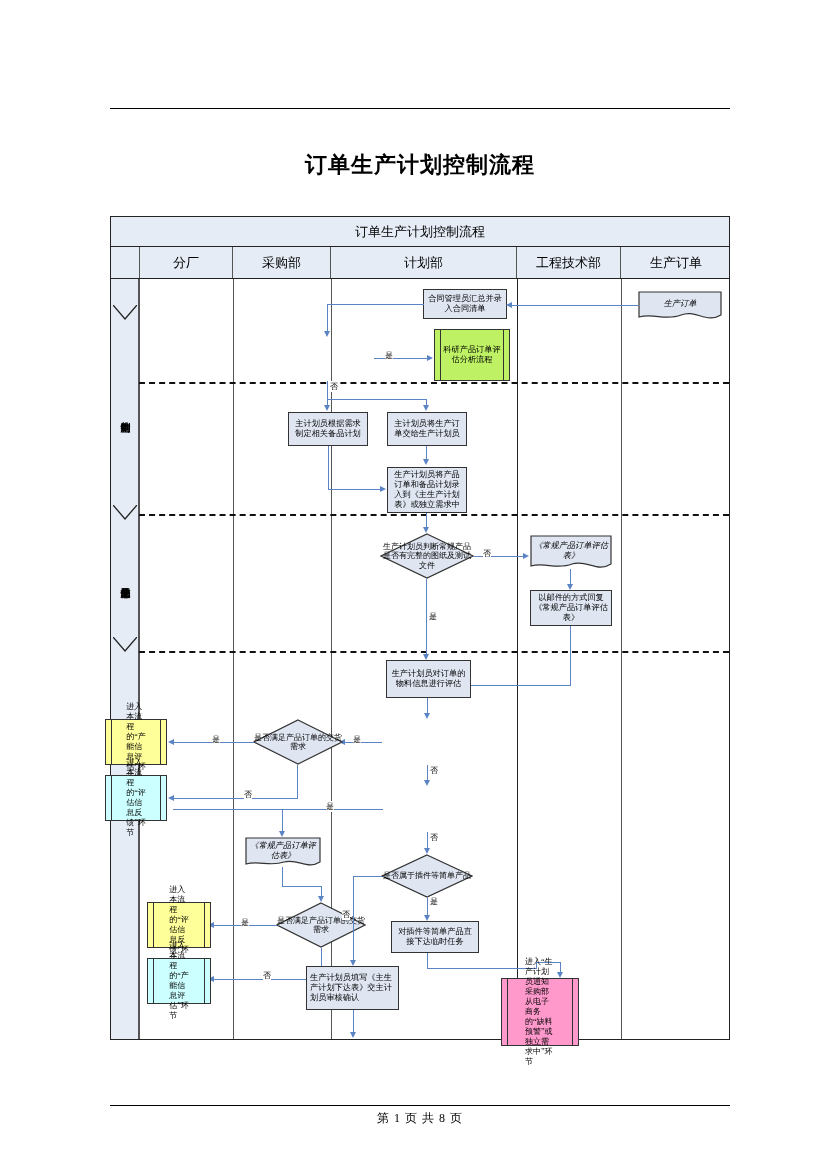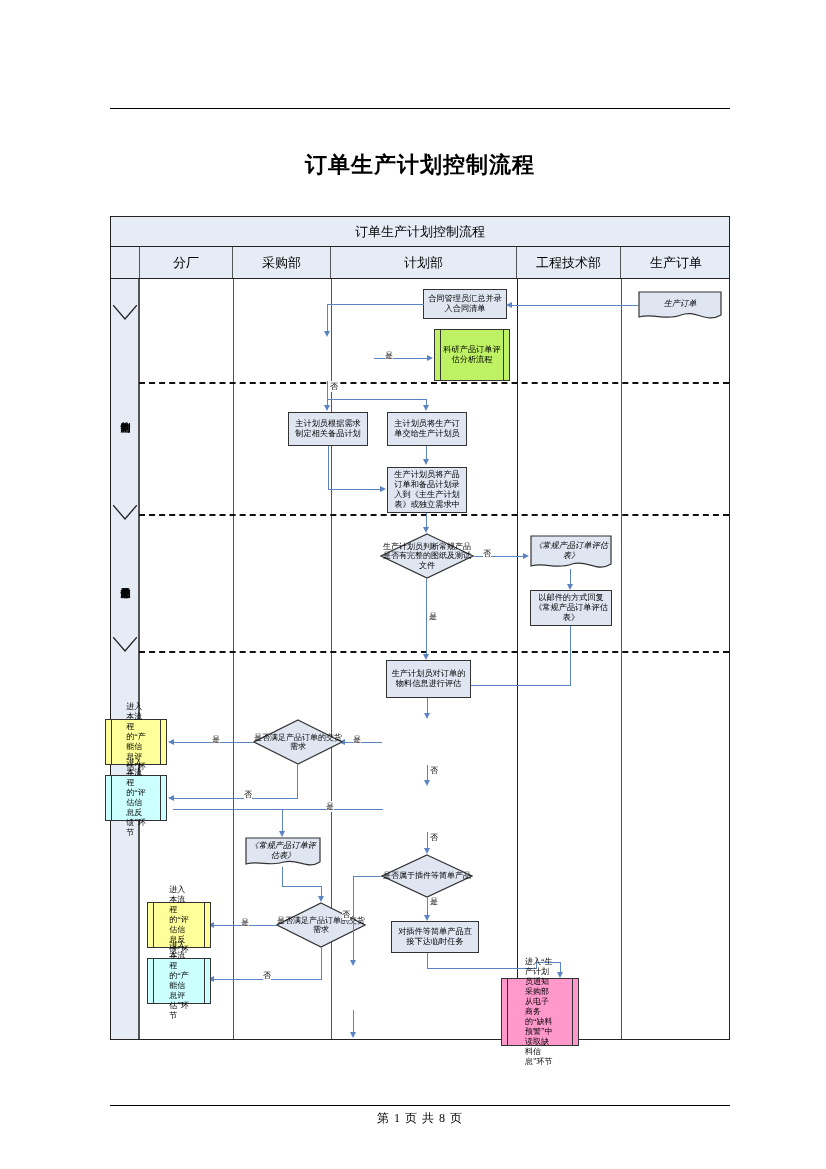--- a/index.html
+++ b/index.html
@@ -387,23 +387,26 @@
     </div>
 
     <div class="ln lnv" style="left:316px;top:736px;height:16px;"></div>
     <div class="ln lnh" style="left:316px;top:751px;width:110px;"></div>
     <div class="ln lnv" style="left:425px;top:745px;height:7px;"></div>
     <div class="ln lnh" style="left:425px;top:745px;width:25px;"></div>
     <div class="ln lnv" style="left:449px;top:745px;height:12px;"></div>
     <div class="arrow ar-down" style="left:446px;top:755px;"></div>
 
     <div class="node hilite c-pink" style="left:390px;top:761px;width:78px;height:68px;">
-      <span>进入“生产计划员通知采购部从电子商务的“缺料预警”中读取缺料信息”环节</span>
-    </div>
-
+      <span>进入“生产计划员通知采购部从电子商务的“缺料预警”或独立需求中”环节</span>
+    </div>
+
+    <div class="node proc left" style="left:195px;top:749px;width:93px;height:44px;">
+      <span>生产计划员填写《主生产计划下达表》交主计划员审核确认</span>
+    </div>
 
     <div class="ln lnv" style="left:242px;top:793px;height:24px;"></div>
     <div class="arrow ar-down" style="left:239px;top:815px;"></div>
 
   </div>
 
   <div class="ftr-rule"></div>
   <div class="footer-text">第 1 页 共 8 页</div>
 
 </div>

